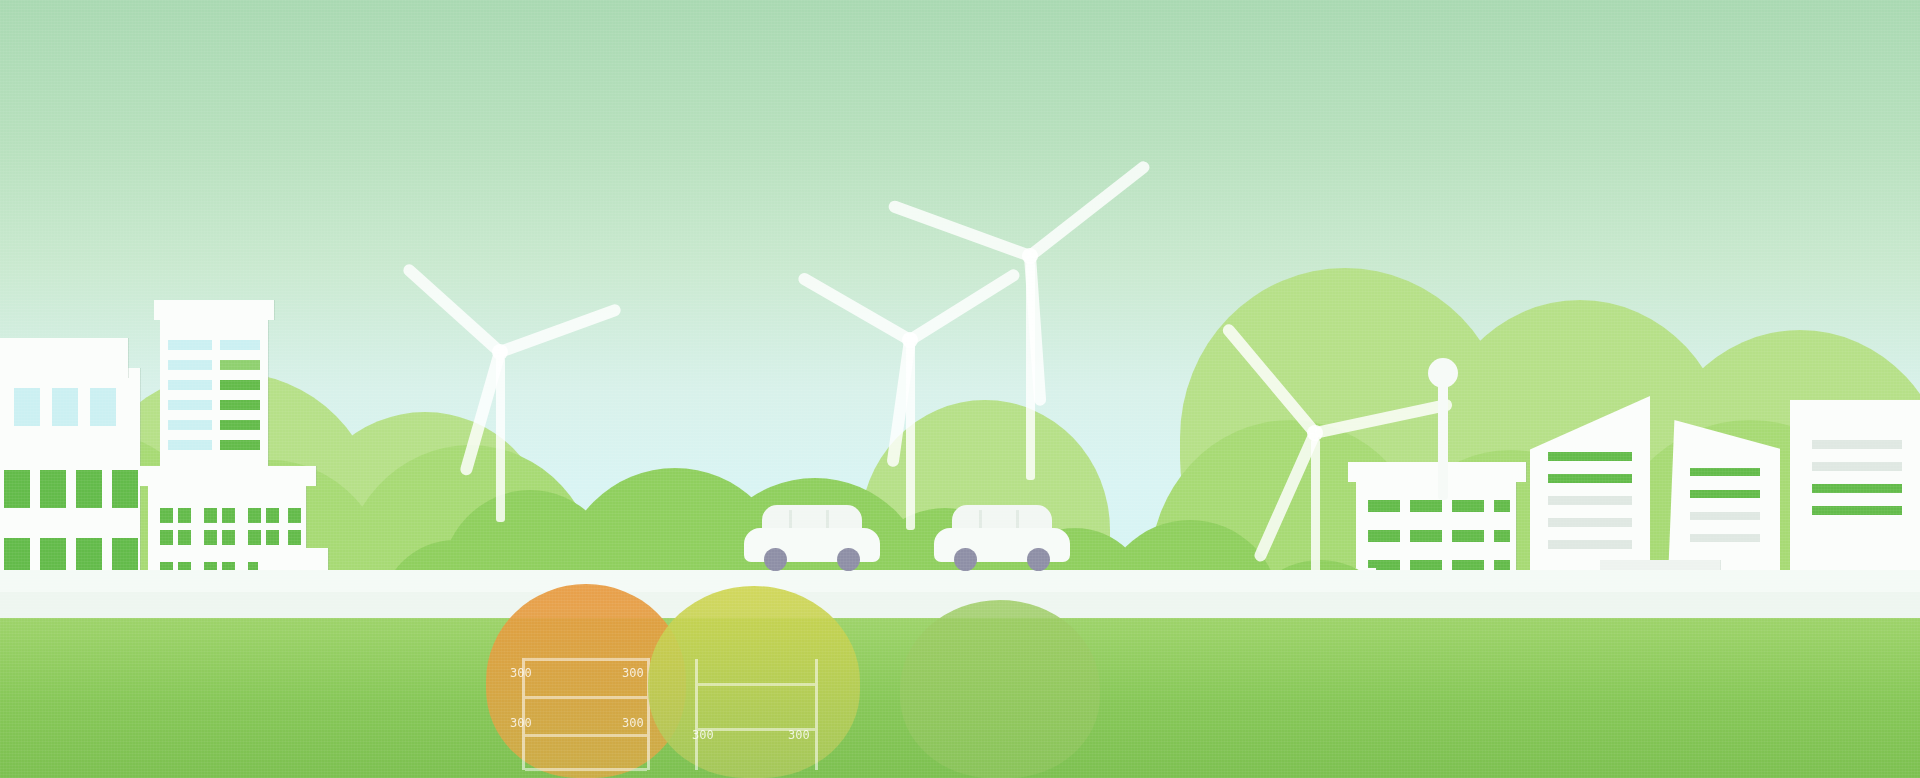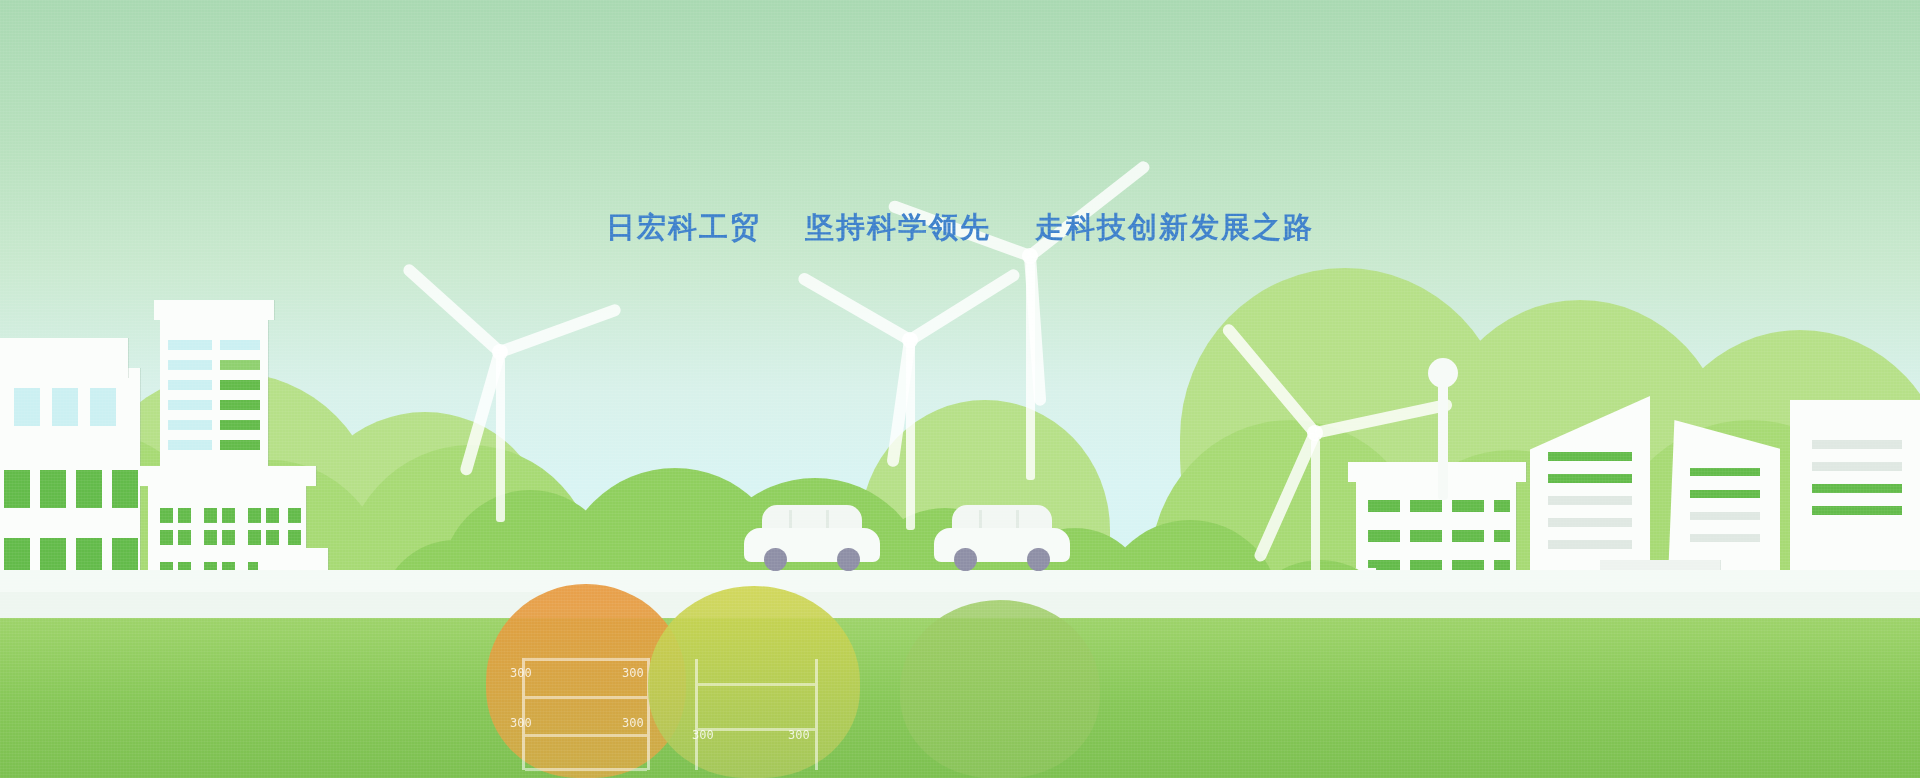--- a/index.html
+++ b/index.html
@@ -425,20 +425,17 @@
     </div>
     <span class="bk-num" style="left:44px; top:142px;">300</span>
     <span class="bk-num" style="left:140px; top:142px;">300</span>
   </div>
 
   <div class="beaker" style="left:900px; top:600px; width:200px; height:178px;">
     <div class="bk-glass" style="background:linear-gradient(to bottom,rgba(158,204,100,.85),rgba(140,196,92,.8));"></div>
   </div>
 
   <div class="text-block">
-    <div class="subline">
-      <span>日宏科工贸</span><span class="sub-gap"></span><span>坚持科学领先</span><span class="sub-gap"></span><span>走科技创新发展之路</span>
-    </div>
   </div>
 
   <div class="paper-tex"></div>
 
 </div>
 
 </body></html>

